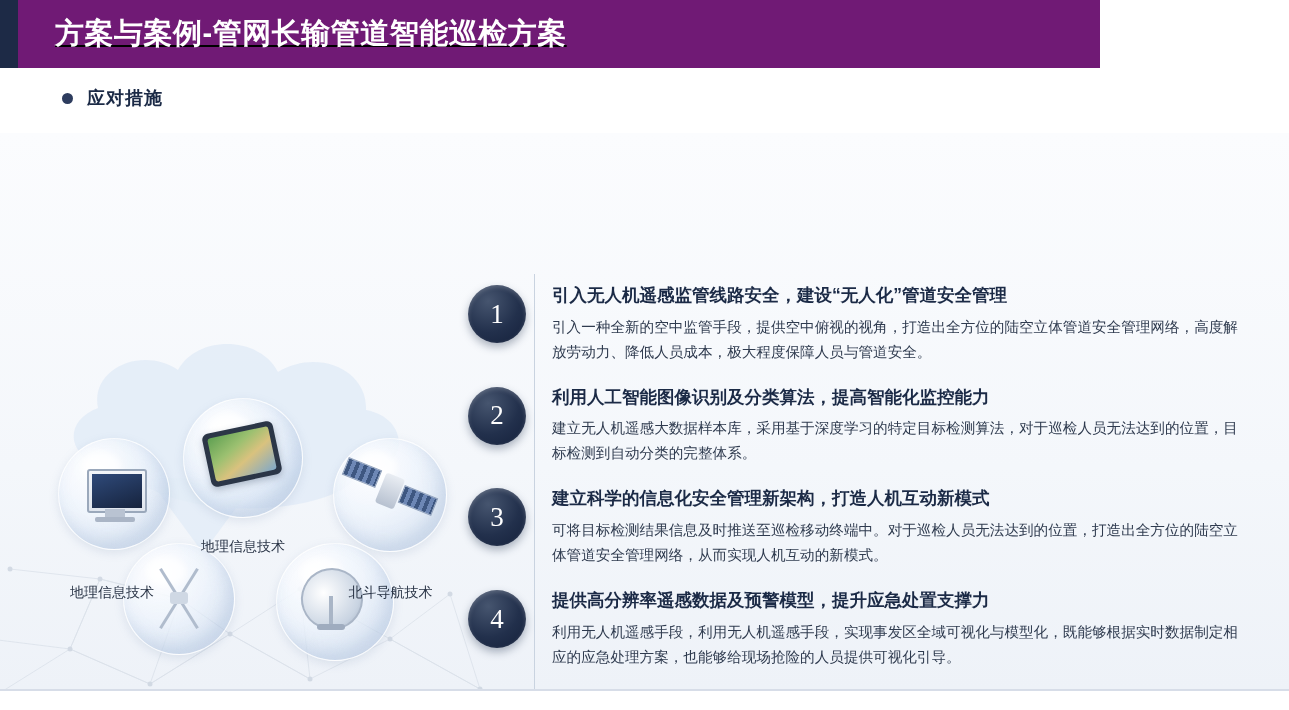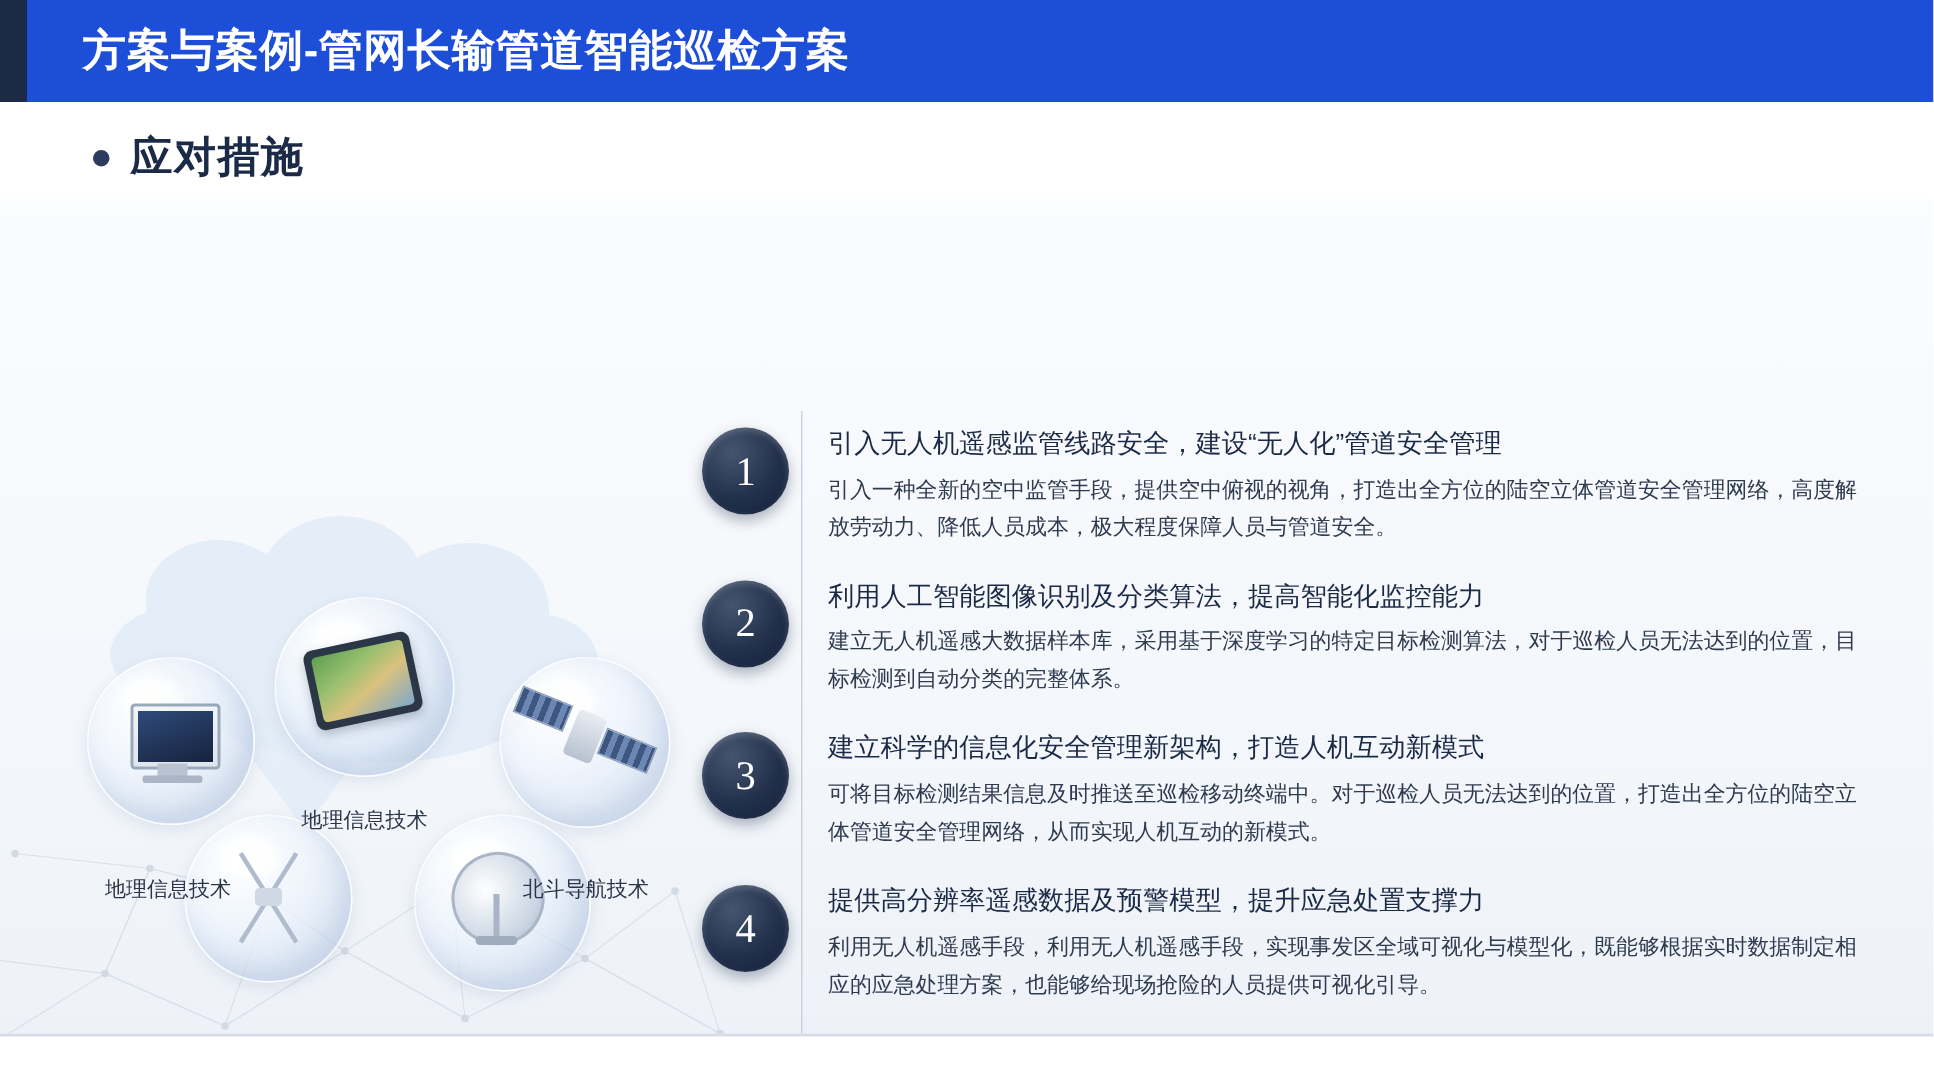--- a/index.html
+++ b/index.html
@@ -12,25 +12,26 @@
     height: 710px;
     font-family: "Liberation Sans", sans-serif;
     position: relative;
     overflow: hidden;
   }
 
   
   .header-bar {
     position: absolute;
     left: 0; top: 0;
-    width: 1289px;
+    width: 1100px;
     height: 68px;
-    background: #1d4ed8;
+    background: #701a75;
     display: flex;
     align-items: center;
+    text-decoration: underline;
   }
   .header-accent {
     position: absolute;
     left: 0; top: 0;
     width: 18px; height: 68px;
     background: #1d2a46;
   }
   .header-title {
     color: #ffffff;
     font-size: 29px;
@@ -48,21 +49,21 @@
     display: flex;
     align-items: center;
   }
   .bullet-dot {
     width: 11px; height: 11px;
     border-radius: 50%;
     background: #2d3c5e;
     margin-right: 14px;
   }
   .section-head-text {
-    font-size: 28px;
+    font-size: 18px;
     font-weight: bold;
     color: #1b2a46;
     letter-spacing: 1px;
   }
 
   
   .content-panel {
     position: absolute;
     left: 0;
     top: 133px;
@@ -277,21 +278,21 @@
     margin-top: 4px;
     margin-right: 26px;
     font-family: "Liberation Serif", serif;
   }
   .item-text {
     flex: 1 1 auto;
     padding-top: 2px;
   }
   .item-title {
     font-size: 17.5px;
-    font-weight: normal;
+    font-weight: bold;
     color: #1b2a46;
     line-height: 1.4;
     margin-bottom: 7px;
   }
   .item-desc {
     font-size: 14.6px;
     color: #2f3b4f;
     line-height: 1.72;
     max-width: 700px;
   }

